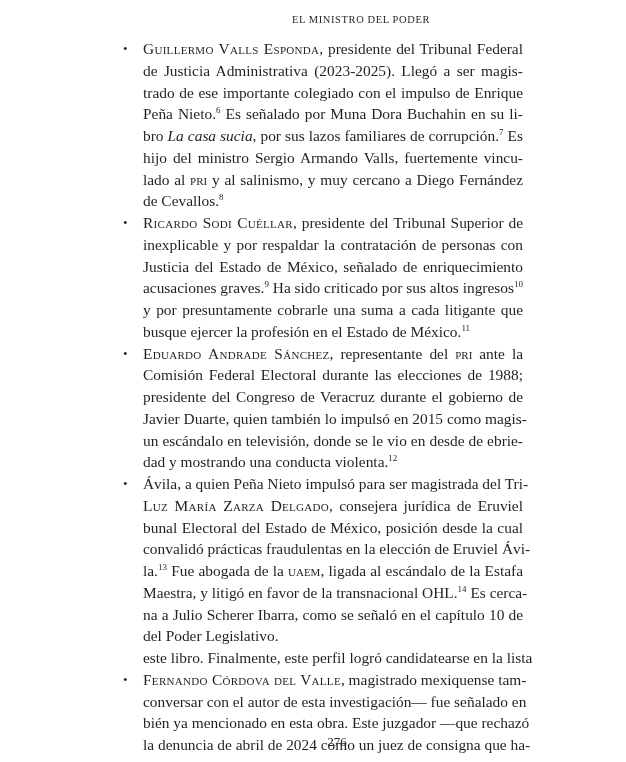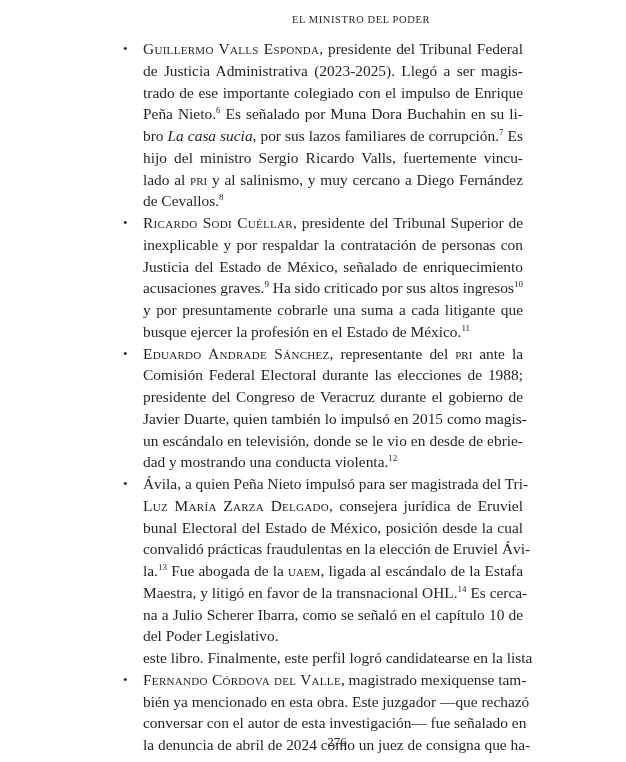--- a/index.html
+++ b/index.html
@@ -25,21 +25,21 @@
 <div class="page">
   <div class="running-head">EL MINISTRO DEL PODER</div>
   <ul class="list" id="list">
       <li class="item">
         <span class="bullet">•</span>
         <span class="line"><span class="name">Guillermo Valls Esponda</span>, presidente del Tribunal Federal</span>
         <span class="line">de Justicia Administrativa (2023-2025). Llegó a ser magis-</span>
         <span class="line">trado de ese importante colegiado con el impulso de Enrique</span>
         <span class="line">Peña Nieto.<sup>6</sup> Es señalado por Muna Dora Buchahin en su li-</span>
         <span class="line">bro <i>La casa sucia</i>, por sus lazos familiares de corrupción.<sup>7</sup> Es</span>
-        <span class="line">hijo del ministro Sergio Ricardo Valls, fuertemente vincu-</span>
+        <span class="line">hijo del ministro Sergio Armando Valls, fuertemente vincu-</span>
         <span class="line">lado al <span class="sc">PRI</span> y al salinismo, y muy cercano a Diego Fernández</span>
         <span class="line last">de Cevallos.<sup>8</sup></span>
       </li>
       <li class="item">
         <span class="bullet">•</span>
         <span class="line"><span class="name">Ricardo Sodi Cuéllar</span>, presidente del Tribunal Superior de</span>
         <span class="line">inexplicable y por respaldar la contratación de personas con</span>
         <span class="line">Justicia del Estado de México, señalado de enriquecimiento</span>
         <span class="line">acusaciones graves.<sup>9</sup> Ha sido criticado por sus altos ingresos<sup>10</sup></span>
         <span class="line">y por presuntamente cobrarle una suma a cada litigante que</span>
@@ -62,19 +62,19 @@
         <span class="line">convalidó prácticas fraudulentas en la elección de Eruviel Ávi-</span>
         <span class="line">la.<sup>13</sup> Fue abogada de la <span class="sc">UAEM</span>, ligada al escándalo de la Estafa</span>
         <span class="line">Maestra, y litigó en favor de la transnacional OHL.<sup>14</sup> Es cerca-</span>
         <span class="line">na a Julio Scherer Ibarra, como se señaló en el capítulo 10 de</span>
         <span class="line last">del Poder Legislativo.</span>
         <span class="line">este libro. Finalmente, este perfil logró candidatearse en la lista</span>
       </li>
       <li class="item">
         <span class="bullet">•</span>
         <span class="line"><span class="name">Fernando Córdova del Valle</span>, magistrado mexiquense tam-</span>
+        <span class="line">conversar con el autor de esta investigación— fue señalado en</span>
         <span class="line">bién ya mencionado en esta obra. Este juzgador —que rechazó</span>
-        <span class="line">conversar con el autor de esta investigación— fue señalado en</span>
         <span class="line">la denuncia de abril de 2024 como un juez de consigna que ha-</span>
       </li>
     </ul>
   <div class="folio">276</div>
 </div>
 
 </body></html>

